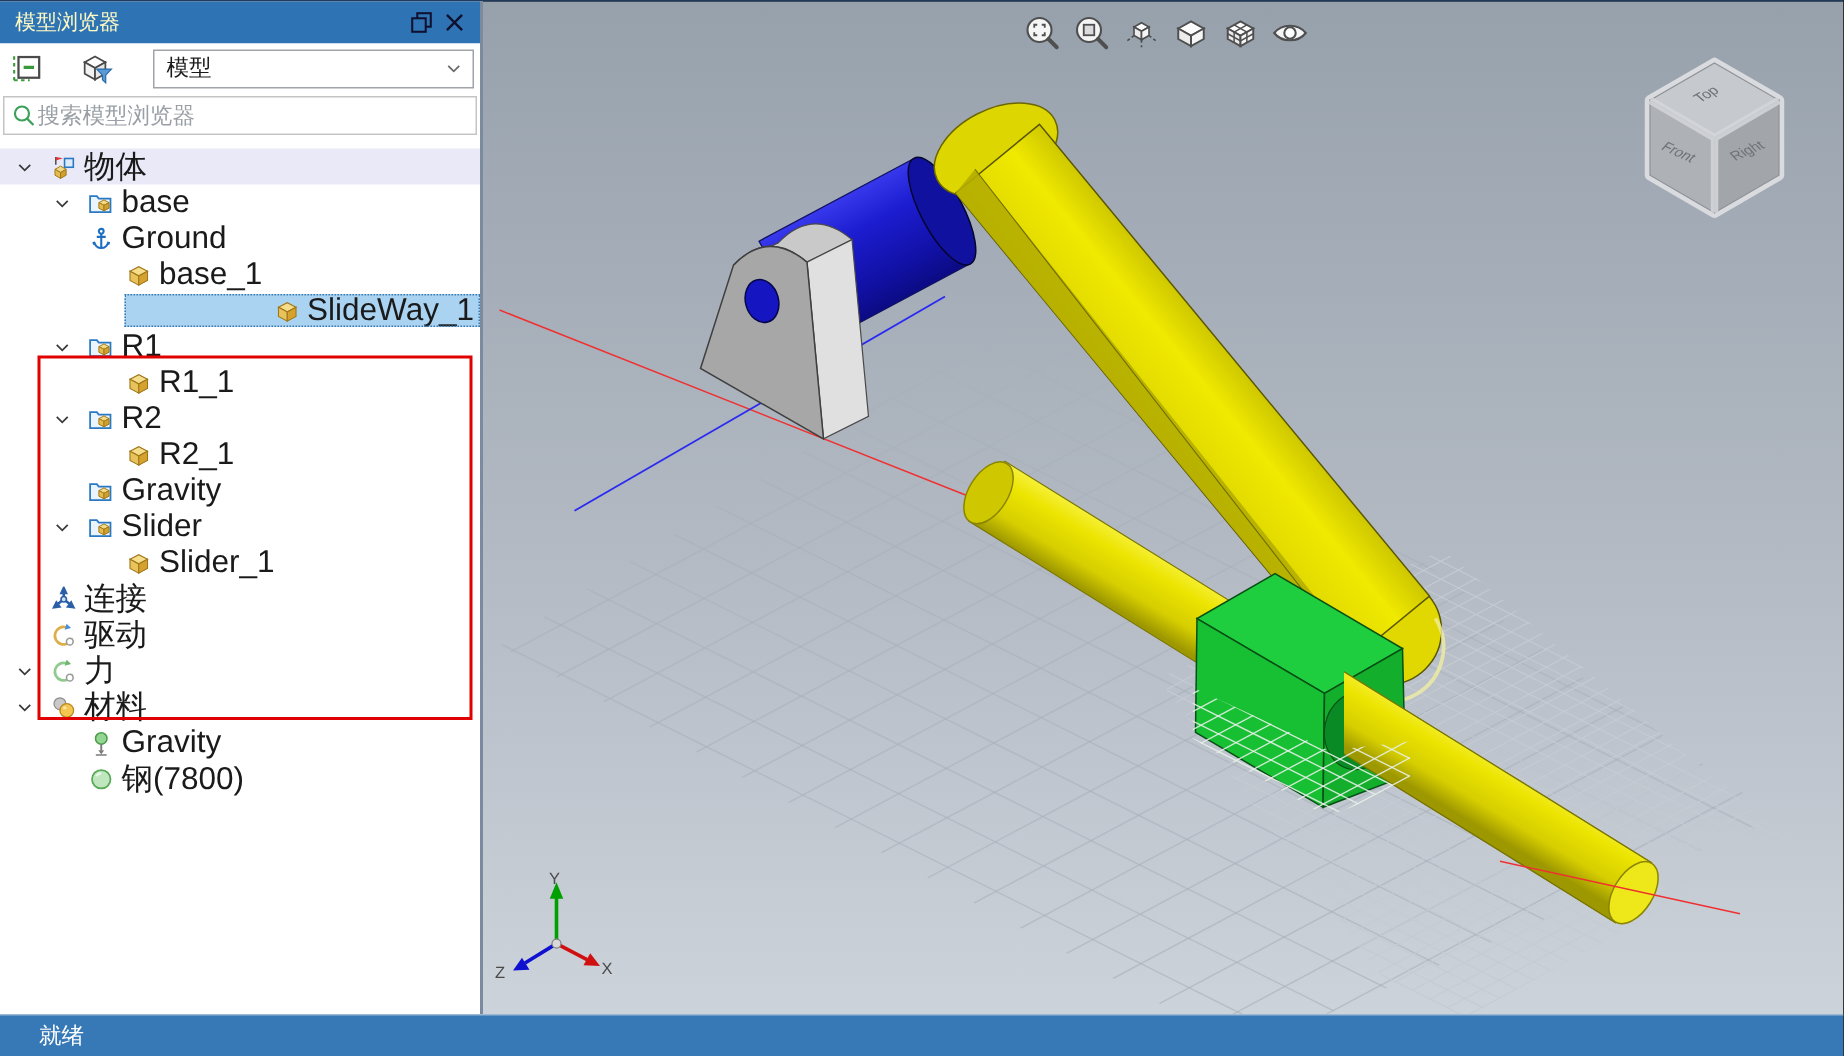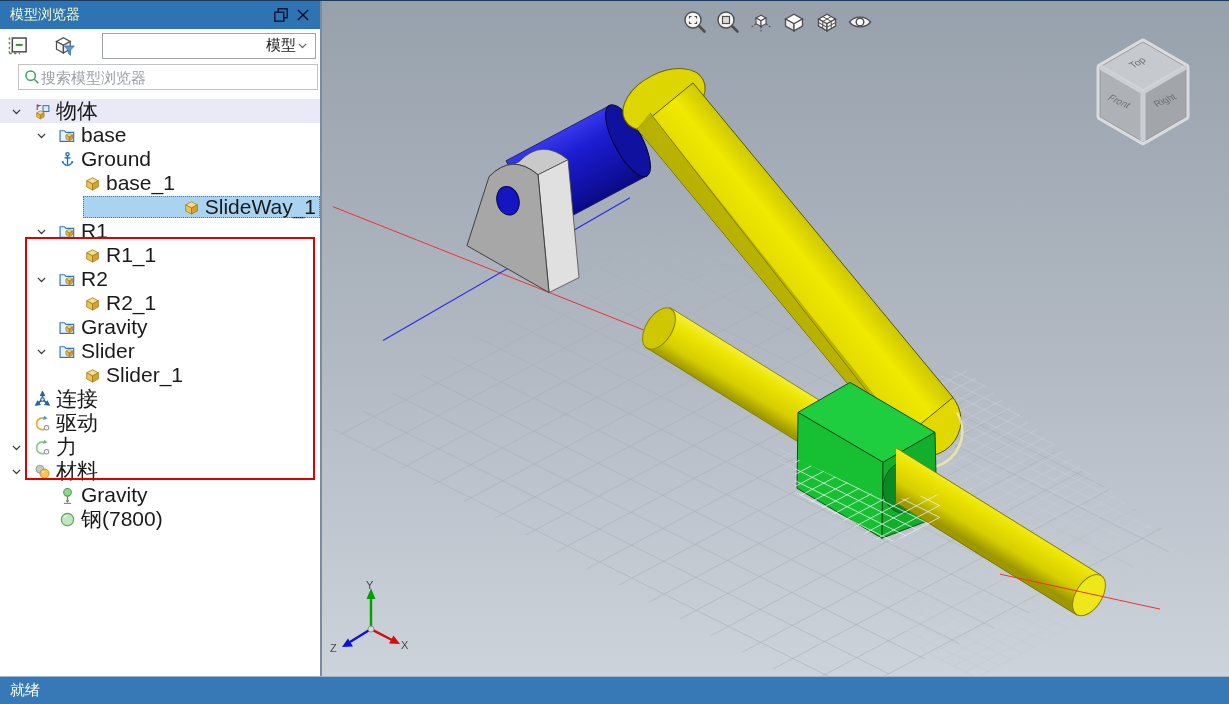--- a/index.html
+++ b/index.html
@@ -9,26 +9,26 @@
             border-top:1px solid #1d3a5f; }
   .main-row { flex:1; display:flex; min-height:0; }
 
   
   .sidebar { width:322px; background:#fff; display:flex; flex-direction:column;
              border-right:2px solid #7c8aa0; position:relative; }
   .titlebar { height:28px; background:var(--titlebar,#2e74b5); display:flex;
               align-items:center; padding:0 6px 0 10px; }
   .titlebar .title { color:#fef9c3; font-size:14px; flex:1; }
   .tb-btn { background:none; border:none; width:22px; height:22px; padding:2px; cursor:pointer; }
-  .tools-row { height:33px; display:flex; align-items:center; padding:3px 4px; background:#fff; gap:20px;text-align:right; }
+  .tools-row { height:33px; display:flex; align-items:center; padding:3px 4px; background:#fff; gap:20px; }
   .tool-btn { background:none; border:none; width:27px; height:27px; padding:2px; cursor:pointer; }
   .dropdown { flex:1; height:26px; border:1px solid #a0a3a9; background:#fff;
               display:flex; align-items:center; padding:0 6px 0 8px; margin-left:4px; }
   .dropdown span { flex:1; font-size:15px; color:#1a1a1a; }
-  .search-row { padding:2px 2px 3px 18px; }
+  .search-row { padding:2px 2px 3px 2px; }
   .searchbox { height:26px; border:1px solid #c4c4c4; display:flex; align-items:center; padding:0 4px; }
   .searchbox input { border:none; outline:none; flex:1; font-size:15px; color:#333;
                      font-family:"Liberation Sans","DejaVu Sans",sans-serif; }
   .searchbox input::placeholder { color:#9aa0a6; }
   .tree { flex:1; position:relative; padding-top:6px; overflow:hidden; background:#fff; }
   .trow { display:flex; align-items:center; height:24px; font-size:21px; color:#1a1a1a; }
   .trow.hl { background:#eae9f8; }
   .tindent { flex:none; }
   .tchev { width:16px; flex:none; display:flex; align-items:center; justify-content:center; margin-right:9px; }
   .tcontent { display:flex; align-items:center; gap:5px; height:22px; padding:0 4px 0 1px; flex:1; }
@@ -38,21 +38,21 @@
                 border:2px solid var(--annot,#e10000); pointer-events:none; z-index:6; }
 
   
   .viewport { flex:1; position:relative; min-width:0; }
   .viewport svg.scene { position:absolute; inset:0; width:100%; height:100%; display:block; }
   .vp-toolbar { position:absolute; left:360px; top:8px; display:flex; gap:7px; }
   .vp-btn { width:26px; height:26px; background:none; border:none; padding:0; cursor:pointer; }
 
   
   .statusbar { height:28px; background:var(--statusbar,#3779b6); border-top:1px solid #9bb8d4;
-               display:flex; align-items:center; padding-left:10px; }
+               display:flex; align-items:center; padding-left:26px; }
   .statusbar span { color:#fff; font-size:15px; }
 </style>
 </head>
 <body>
 
 <div class="window">
   <div class="main-row">
 
     <aside class="sidebar">
       <div class="titlebar">

